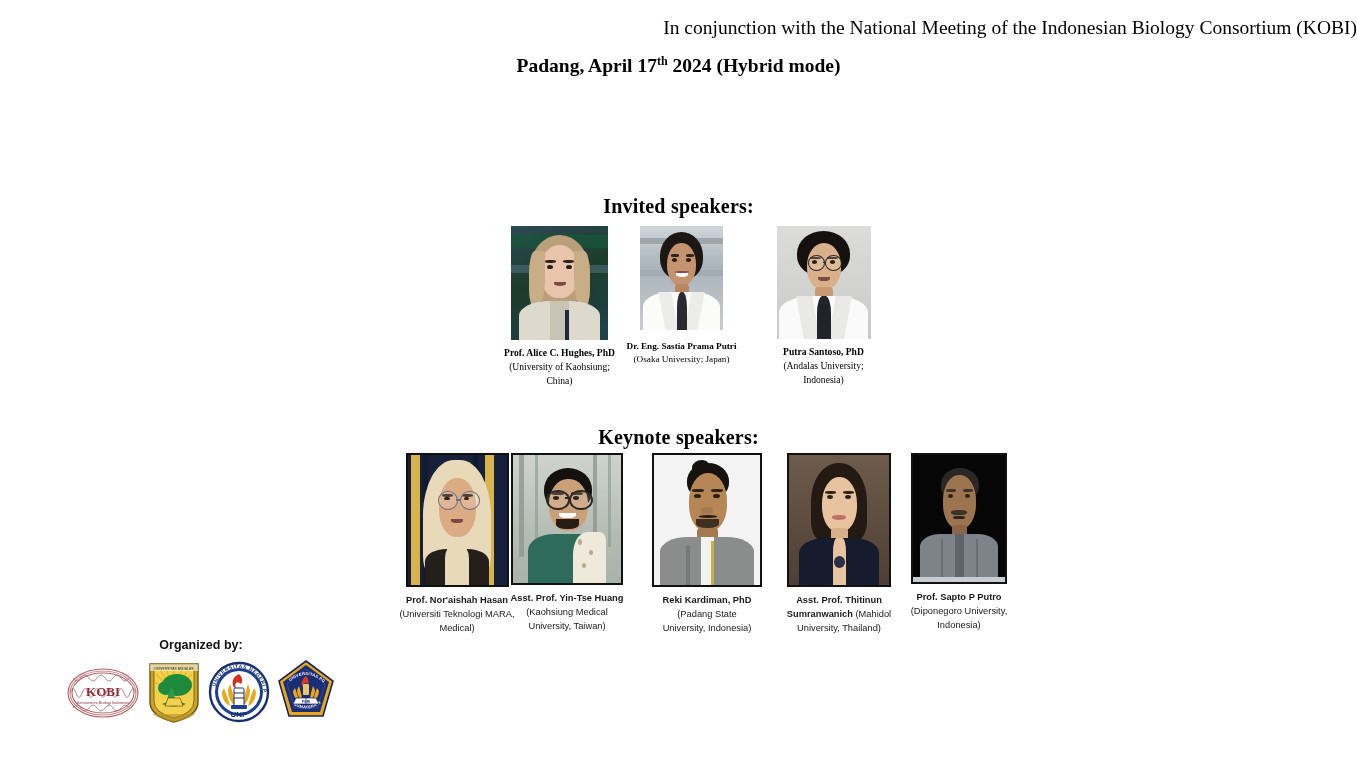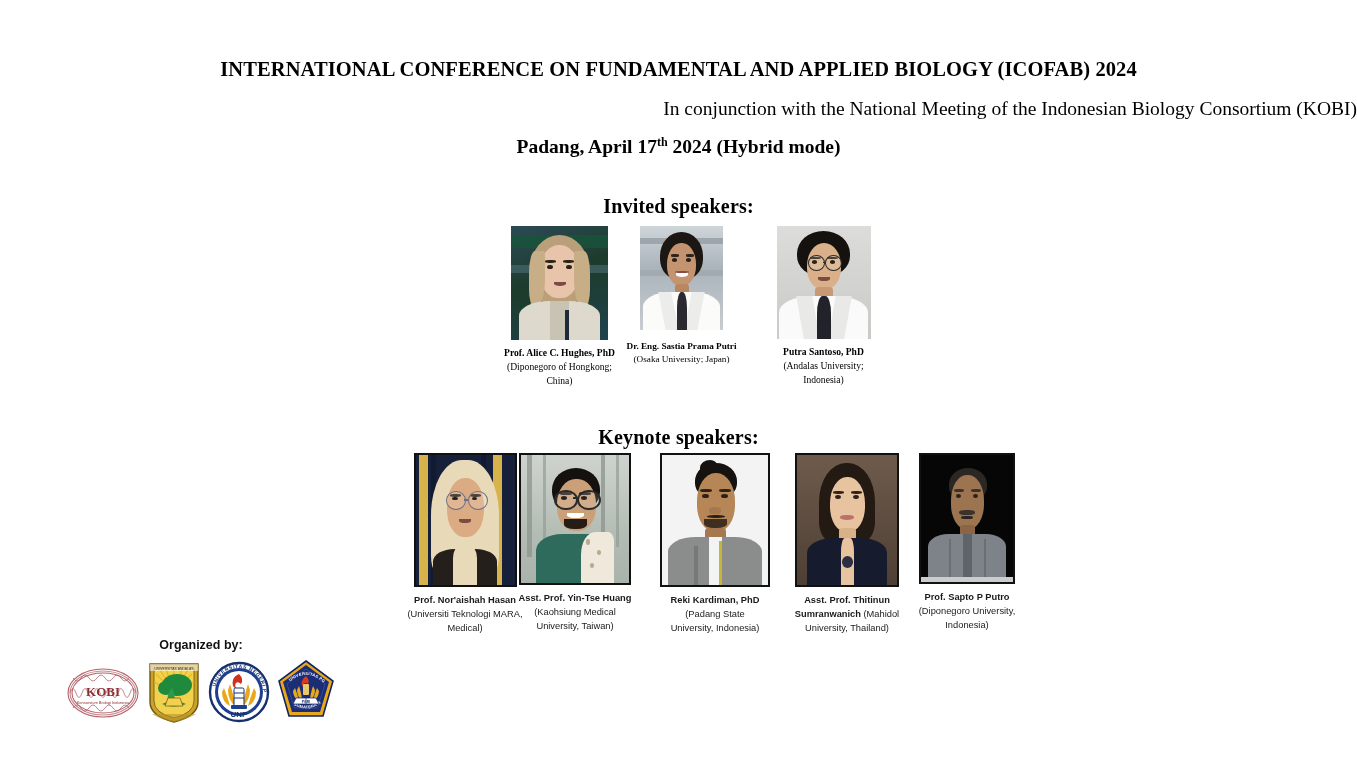--- a/index.html
+++ b/index.html
@@ -89,21 +89,21 @@
   #invited-1 { left: 622px; width: 119px; }
   #invited-1 .photo { width: 83px; height: 104px; margin: 0 auto 10px auto; }
   #invited-1 .cap { font-size: 9.2px; }
   #invited-2 { left: 762px; width: 123px; }
   #invited-2 .photo { width: 94px; height: 113px; margin: 0 auto 1px auto; }
 
   
   .keynote-row {
     position: absolute;
     top: 453px;
-    left: 12px;
+    left: 4px;
     width: 1258px;
     height: 185px;
   }
   .keynote-card { position: absolute; top: 0; }
   .keynote-card .frame {
     margin: 0 auto;
     background: #111;
     padding: 2px;
     box-sizing: border-box;
   }
@@ -162,21 +162,20 @@
   }
   .pt .bridge { position: absolute; height: 1.5px; background: #2a2a2a; }
   .pt .brow { position: absolute; border-radius: 40%; background: #2e231a; }
   .pt .coat { position: absolute; background: #f2f2f0; border-radius: 38% 38% 0 0; }
   .pt .lapelL, .pt .lapelR { position: absolute; background: #e2e2de; }
 </style>
 </head>
 <body>
 
 <div class="header">
-  <div class="conf-title">INTERNATIONAL CONFERENCE ON FUNDAMENTAL AND APPLIED BIOLOGY (ICOFAB) 2024</div>
   <div class="conf-subtitle">In conjunction with the National Meeting of the Indonesian Biology Consortium (KOBI)</div>
   <div class="conf-place">
     <span>Padang, April 17</span><sup>th</sup><span> 2024 (Hybrid mode)</span>
   </div>
 </div>
 
 <div class="section-heading" id="invited-heading">Invited speakers:</div>
 
 <div class="invited-row">
 
@@ -195,21 +194,21 @@
         <div class="mouth" style="left:44%;top:49%;width:13%;height:4%;"></div>
         <div style="position:absolute;left:19%;top:22%;width:16%;height:48%;background:#c7ae86;border-radius:40% 10% 50% 30%;"></div>
         <div style="position:absolute;left:65%;top:22%;width:16%;height:48%;background:#c7ae86;border-radius:10% 40% 30% 50%;"></div>
         <div class="coat" style="left:8%;top:66%;width:84%;height:34%;background:#ddd9cd;"></div>
         <div style="position:absolute;left:40%;top:66%;width:20%;height:34%;background:#c9c3b4;"></div>
         <div style="position:absolute;left:56%;top:74%;width:4%;height:26%;background:#1e2a3a;"></div>
       </div>
     </div>
     <div class="cap">
       <span class="nm">Prof. Alice C. Hughes, PhD</span>
-      <span class="af">(Diponegoro of  Hongkong;</span>
+      <span class="af">(University of  Kaohsiung;</span>
       <span class="af">China)</span>
     </div>
   </div>
 
   <div class="invited-card" id="invited-1">
     <div class="photo">
       <div class="pt">
         <div class="bg" style="background:linear-gradient(180deg,#cfd6da 0%,#aab4bb 40%,#c7ccd0 100%);"></div>
         <div style="position:absolute;left:0;top:12%;width:100%;height:5%;background:#8e979d;opacity:.7;"></div>
         <div style="position:absolute;left:0;top:42%;width:100%;height:6%;background:#9aa3a9;opacity:.6;"></div>

